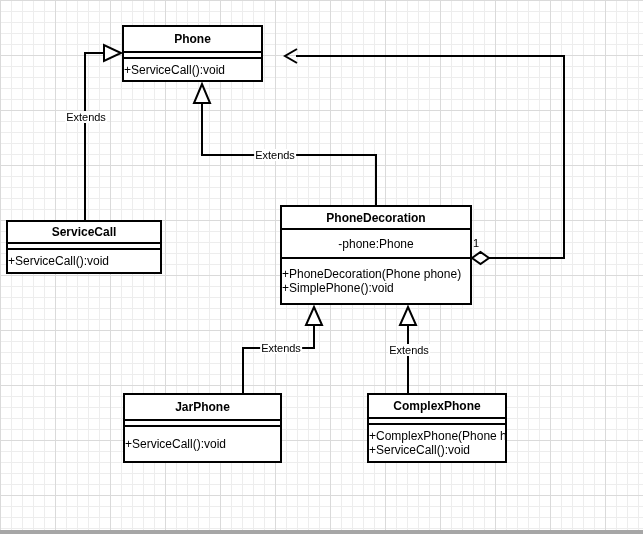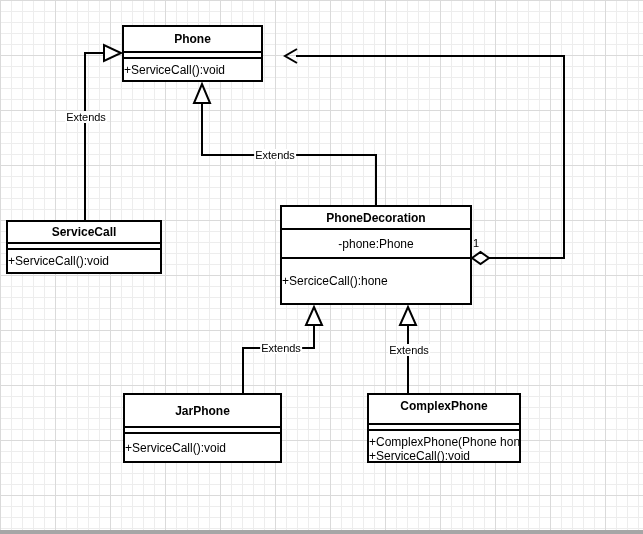--- a/index.html
+++ b/index.html
@@ -112,33 +112,34 @@
       <div>+ServiceCall():void</div>
     </div>
   </div>
 
   <div class="uml-class" style="left:280px;top:205px;width:192px;height:100px;">
     <div class="uml-title" style="height:21px;">PhoneDecoration</div>
     <div class="uml-attrs" style="flex:0 0 29px;text-align:center;">
       <div>-phone:Phone</div>
     </div>
     <div class="uml-methods">
-      <div>+SerciceCall():hone</div>
+      <div>+PhoneDecoration(Phone phone)</div>
+      <div>+SimplePhone():void</div>
     </div>
   </div>
 
   <div class="uml-class" style="left:123px;top:393px;width:159px;height:70px;">
-    <div class="uml-title" style="height:31px;">JarPhone</div>
+    <div class="uml-title" style="height:24px;">JarPhone</div>
     <div class="uml-empty-sep"></div>
     <div class="uml-methods no-top">
       <div>+ServiceCall():void</div>
     </div>
   </div>
 
-  <div class="uml-class" style="left:367px;top:393px;width:154px;height:70px;gap:6px;">
+  <div class="uml-class" style="left:367px;top:393px;width:140px;height:70px;">
     <div class="uml-title" style="height:22px;">ComplexPhone</div>
     <div class="uml-empty-sep"></div>
     <div class="uml-methods no-top">
       <div>+ComplexPhone(Phone hone</div>
       <div>+ServiceCall():void</div>
     </div>
   </div>
 
   <div class="edge-label" style="left:86px;top:117px;">Extends</div>
   <div class="edge-label" style="left:275px;top:155px;">Extends</div>

